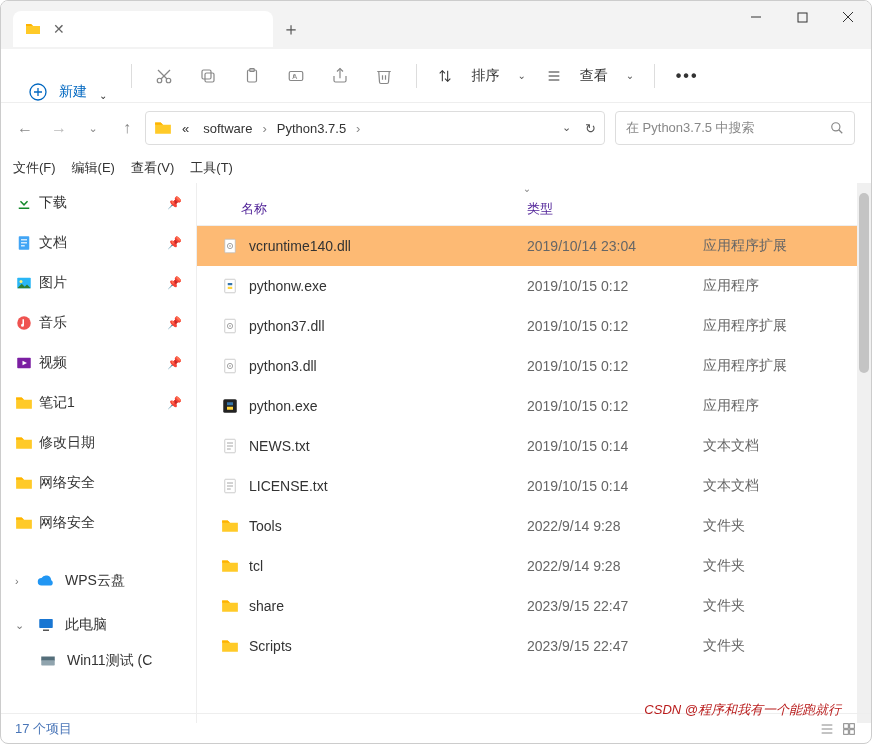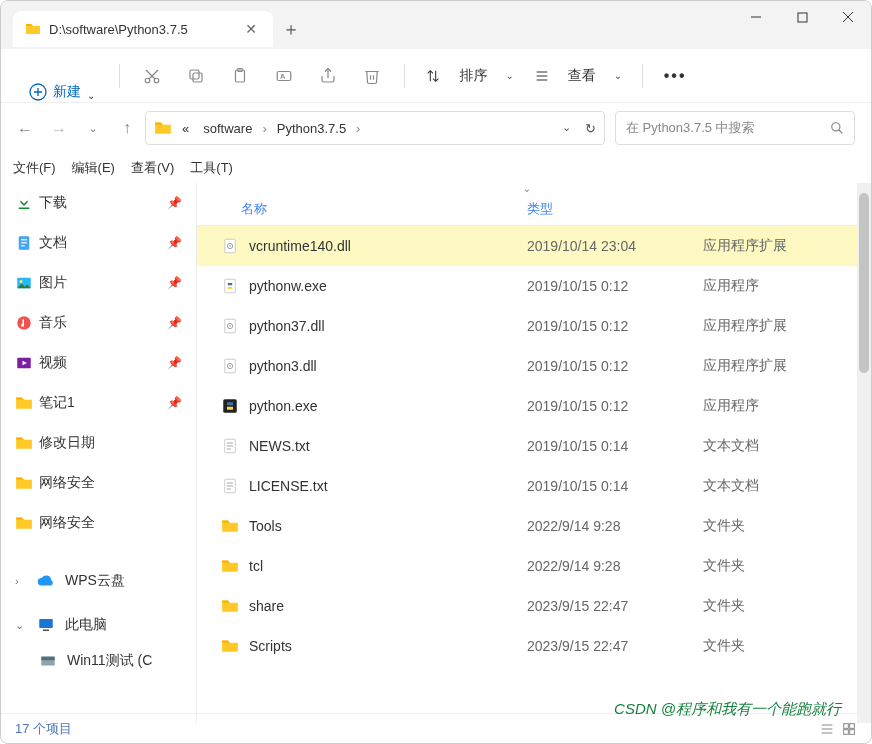--- a/index.html
+++ b/index.html
@@ -6,21 +6,21 @@
 body { background: #fff; width: 872px; height: 744px; overflow: hidden; border: 1px solid #ccc; border-radius: 8px; position: relative; }
 .titlebar { height: 48px; display: flex; align-items: flex-start; background: #f3f3f3; }
 .tab { display: flex; align-items: center; background: #fff; border-radius: 8px 8px 0 0; padding: 0 12px; height: 36px; margin-top: 10px; margin-left: 12px; min-width: 260px; }
 .tab .icon { width: 16px; height: 16px; margin-right: 8px; }
 .tab-title { font-size: 13px; color: #333; flex: 1; }
 .tab-close { color: #666; font-size: 14px; padding: 0 4px; }
 .new-tab { width: 36px; height: 36px; display: flex; align-items: center; justify-content: center; margin-top: 10px; color: #555; font-size: 18px; }
 .win-controls { margin-left: auto; display: flex; }
 .win-btn { width: 46px; height: 32px; display: flex; align-items: center; justify-content: center; color: #333; }
 .toolbar { height: 54px; display: flex; align-items: center; padding: 0 16px; gap: 4px; background: #fff; border-bottom: 1px solid #eee;}
-.new-btn { display: flex; align-items: flex-end; padding: 6px 12px; border-radius: 4px; color: #0067c0; gap: 6px; font-size: 14px; margin-top: 32px; }
+.new-btn { display: flex; align-items: flex-end; padding: 6px 12px; border-radius: 4px; color: #0067c0; gap: 12px; font-size: 14px; margin-top: 32px; }
 .new-btn .chev { color: #333; font-size: 10px; }
 .tool-sep { width: 1px; height: 24px; background: #ddd; margin: 0 8px; }
 .tool-ico { width: 40px; height: 36px; display: flex; align-items: center; justify-content: center; color: #777; }
 .tool-label { display: flex; align-items: center; gap: 18px; padding: 0 8px; font-size: 14px; color: #333; }
 .addr-row { height: 50px; display: flex; align-items: center; padding: 0 16px; gap: 10px; }
 .nav-arrows { display: flex; gap: 18px; color: #888; align-items: center; }
 .nav-arrows span { width: 16px; text-align: center; }
 .nav-arrows .disabled { color: #bbb; }
 .addr-bar { flex: 1; height: 34px; border: 1px solid #ddd; border-radius: 4px; display: flex; align-items: center; padding: 0 8px; gap: 6px; font-size: 13px; color: #333; }
 .addr-bar .crumb { padding: 2px 4px; }
@@ -32,50 +32,49 @@
 .sidebar { width: 196px; border-right: 1px solid #eee; overflow: hidden; position: relative; }
 .side-item { height: 40px; display: flex; align-items: center; padding: 0 12px 0 38px; gap: 10px; font-size: 14px; color: #333; position: relative; }
 .side-item .pin { position: absolute; right: 14px; color: #777; font-size: 12px; }
 .side-item .ico { position: absolute; left: 14px; width: 18px; height: 18px; }
 .tree-item { height: 36px; display: flex; align-items: center; padding-left: 14px; gap: 10px; font-size: 14px; color: #333; }
 .tree-item .chev { width:12px; color:#777; font-size:11px;}
 .tree-item .ico { width:18px; height:18px; }
 .tree-sub { padding-left: 38px; }
 .files { flex: 1; display: flex; }
 .file-list { flex: 1; }
-.headers { height: 34px; display: flex; align-items: center; font-size: 13px; color: #3b82f6; border-bottom: 1px solid #eee; }
+.headers { height: 34px; display: flex; align-items: center; font-size: 13px; color: #4c1d95; border-bottom: 1px solid #eee; }
 .col-name { padding-left: 44px; flex: 0 0 330px; display:flex; align-items:center; gap:4px;}
 .col-date { flex: 0 0 176px; }
 .col-type { flex: 1; }
 .sort-ind { text-align: center; color: #888; font-size: 10px; margin-bottom:-2px;}
 .row { height: 40px; display: flex; align-items: center; font-size: 14px; color: #333; }
-.row.sel { background: #fef9c3; justify-content: space-between; }
+.row.sel { background: #fdba74; justify-content: space-between; }
 .row .rname { flex: 0 0 330px; display: flex; align-items: center; gap: 10px; padding-left: 24px; }
 .row .rdate { flex: 0 0 176px; color: #666; }
 .row .rtype { flex: 1; color: #666; }
 .fico { width: 18px; height: 18px; display:inline-block; }
 .scroll { width: 14px; background: #f0f0f0; position: relative; }
 .scroll-thumb { position: absolute; top: 10px; left: 2px; width: 10px; height: 180px; background: #c4c4c4; border-radius: 5px; }
 .status { position: absolute; bottom: 0; left: 0; right: 0; height: 30px; padding: 0 14px; display: flex; align-items: center; font-size: 13px; color: #4a76b8; border-top: 1px solid #eee; justify-content: space-between;}
-.watermark { position: absolute; bottom: 24px; right: 30px; color: #15803d; font-size: 15px; font-style: italic; }
+.watermark { position: absolute; bottom: 24px; right: 30px; color: #b91c1c; font-size: 13px; font-style: italic; }
 .view-ico { display:flex; gap:6px; color:#888;}
 svg { display: block; }
 </style>
 </head>
 <body>
 
 <div class="titlebar">
   <div class="tab">
     <span class="icon">
       <svg viewBox="0 0 16 16" width="16" height="16">
           <path fill="#ffca28" d="M1 3h5l2 2h7v8H1z"></path>
           <path fill="#ffb300" d="M1 3h5l2 2H1z"></path>
         </svg>
     </span>
-    <span class="tab-title">D:\software\Python3.7.5</span>
     <span class="tab-close">✕</span>
   </div>
   <div class="new-tab">＋</div>
   <div class="win-controls">
     <div class="win-btn">
         <svg width="12" height="12">
           <line x1="1" y1="6" x2="11" y2="6" stroke="#333" stroke-width="1"></line>
         </svg>
       </div>
     <div class="win-btn">

